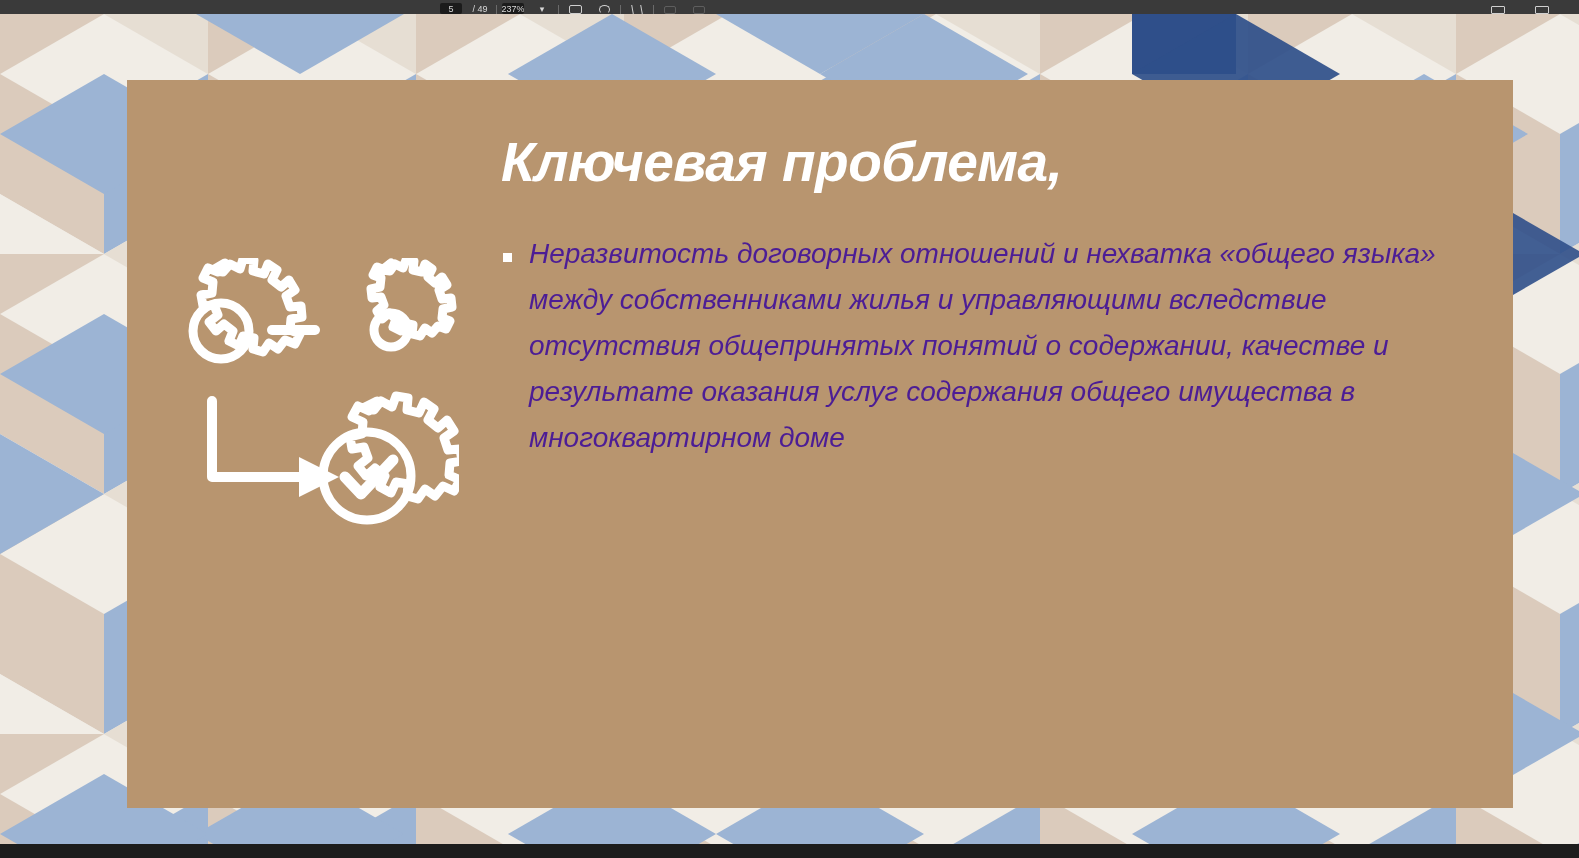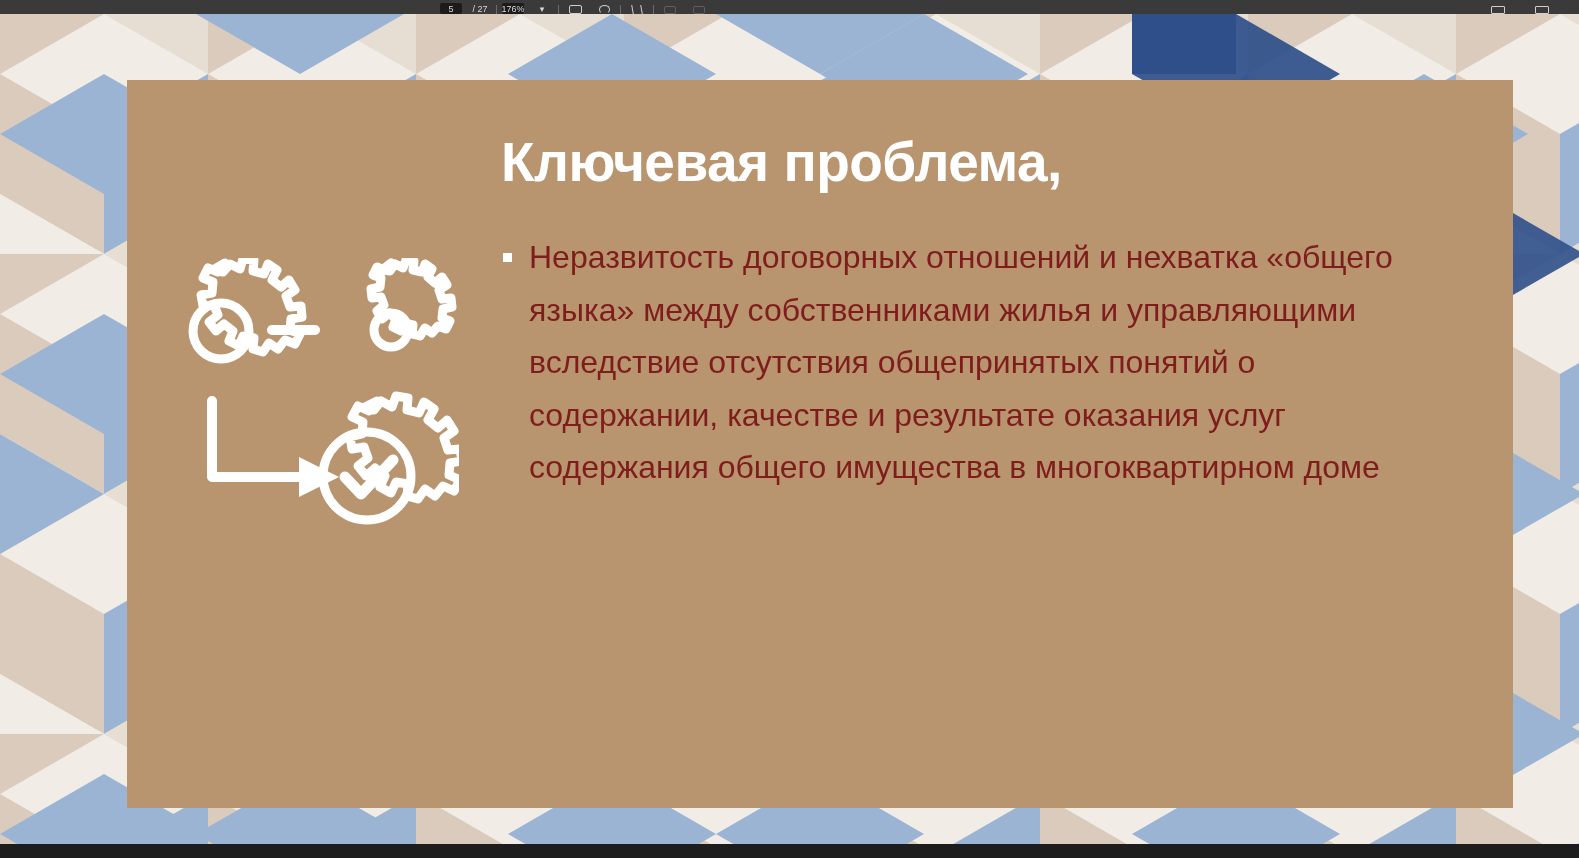--- a/index.html
+++ b/index.html
@@ -146,42 +146,43 @@
     left: 22px;
     top: 178px;
     width: 310px;
     height: 295px;
   }
 
   .card-text-col {
     flex: 1 1 auto;
     padding-top: 46px;
     padding-right: 60px;
+    font-style: italic;
   }
 
   .slide-title {
     color: #FFFFFF;
     font-family: "Liberation Sans", sans-serif;
     font-weight: bold;
     font-size: 55px;
     line-height: 1.33;
     letter-spacing: -0.5px;
     margin-bottom: 32px;
   }
   .slide-title .title-line-1 { display: block; }
   .slide-title .title-rest { display: block; }
 
   .bullet-list { list-style: none; }
 
   .bullet-item {
     position: relative;
-    color: #7f1d1d;
+    color: #4c1d95;
     font-family: "Liberation Sans", sans-serif;
     font-weight: normal;
-    font-size: 32px;
+    font-size: 28px;
     line-height: 1.64;
     padding-left: 28px;
     max-width: 960px;
   }
   .bullet-item::before {
     content: "";
     position: absolute;
     left: 2px;
     top: 22px;
     width: 9px;
@@ -202,27 +203,27 @@
 </head>
 <body>
 
 <div id="app">
 
   <div class="toolbar">
     <div class="toolbar-left-spacer"></div>
 
     <div class="tb-group">
       <div class="tb-btn active">5</div>
-      <div class="tb-btn">/ 27</div>
+      <div class="tb-btn">/ 49</div>
     </div>
 
     <div class="tb-divider"></div>
 
     <div class="tb-group">
-      <div class="tb-btn active">176%</div>
+      <div class="tb-btn active">237%</div>
       <div class="tb-btn">▾</div>
     </div>
 
     <div class="tb-divider"></div>
 
     <div class="tb-group">
       <div class="tb-btn">
           <span class="tb-icon-box"></span>
         </div>
       <div class="tb-btn">

